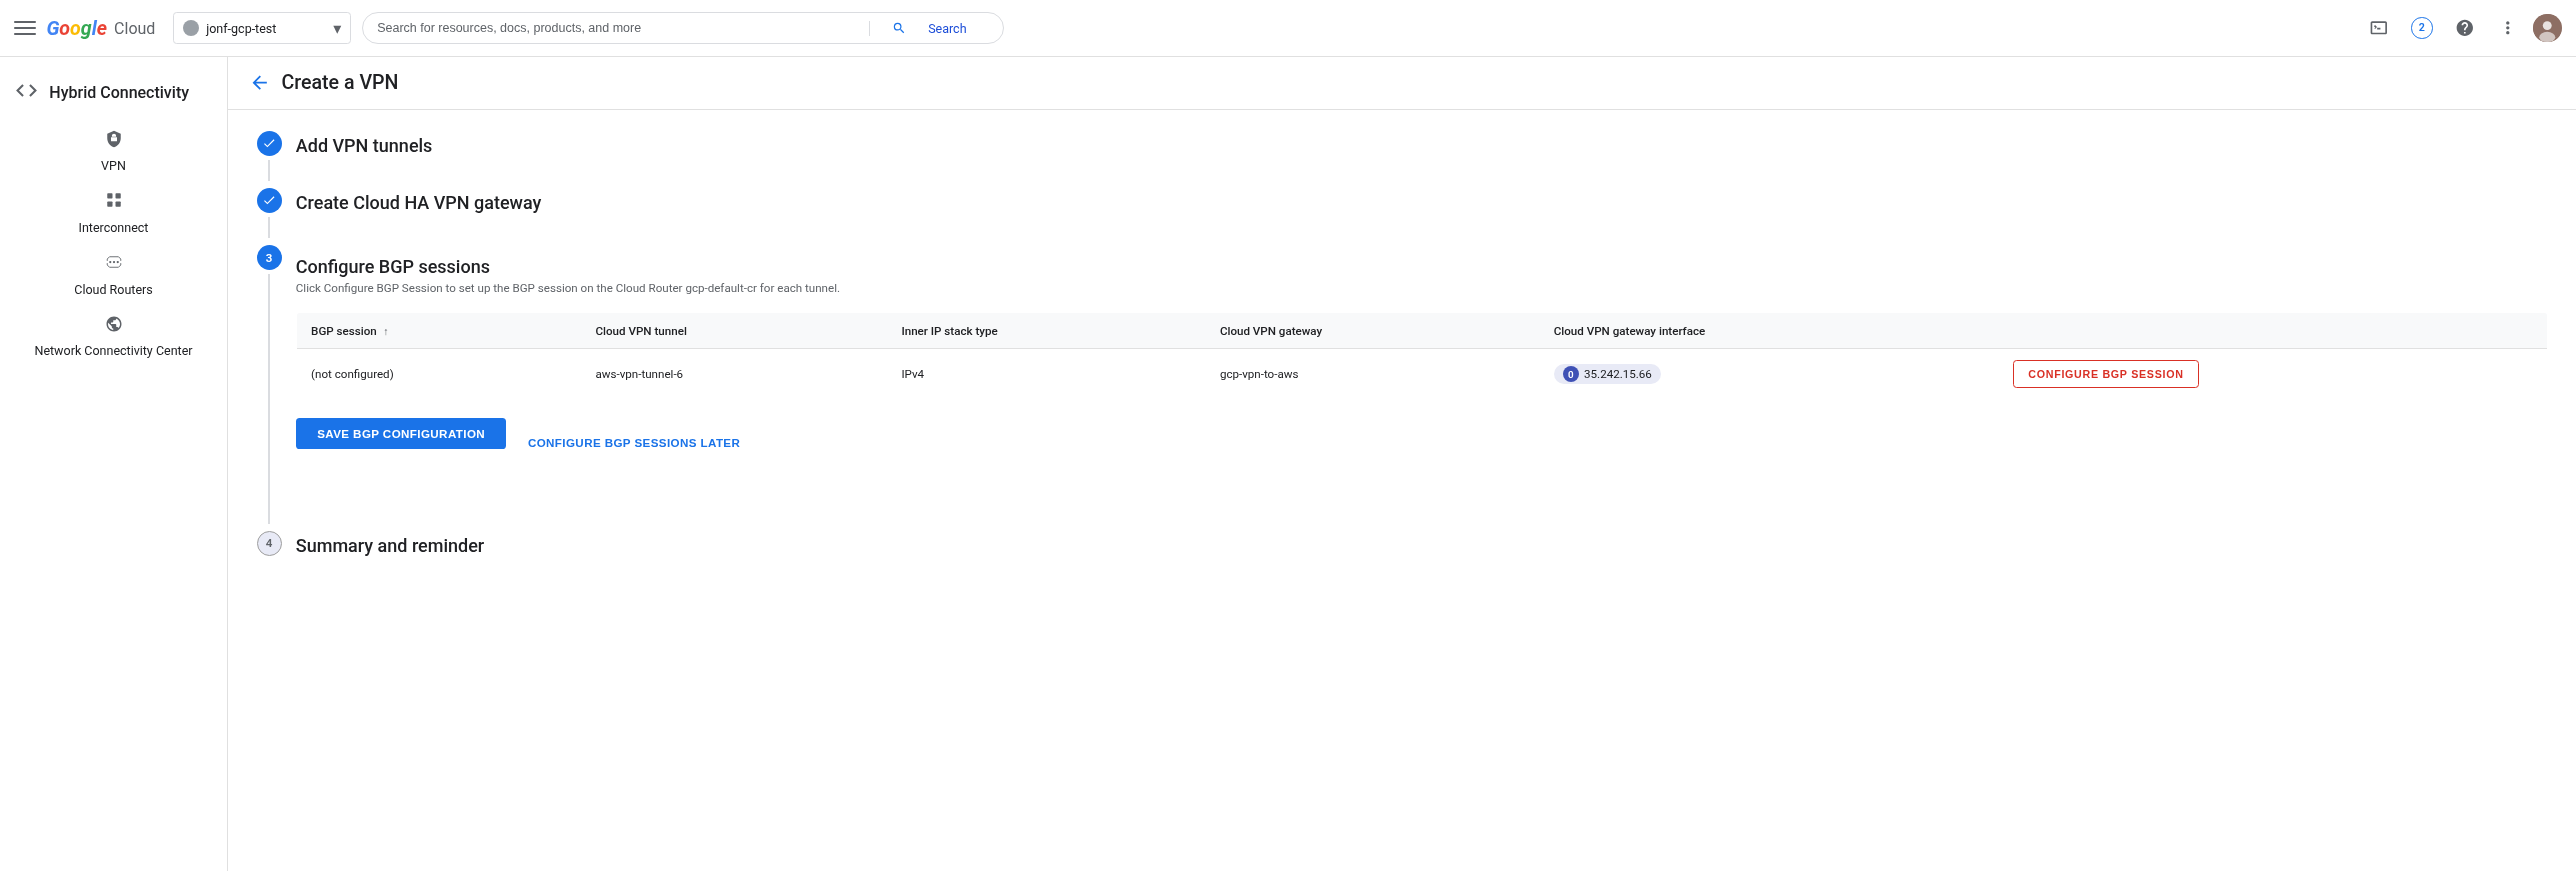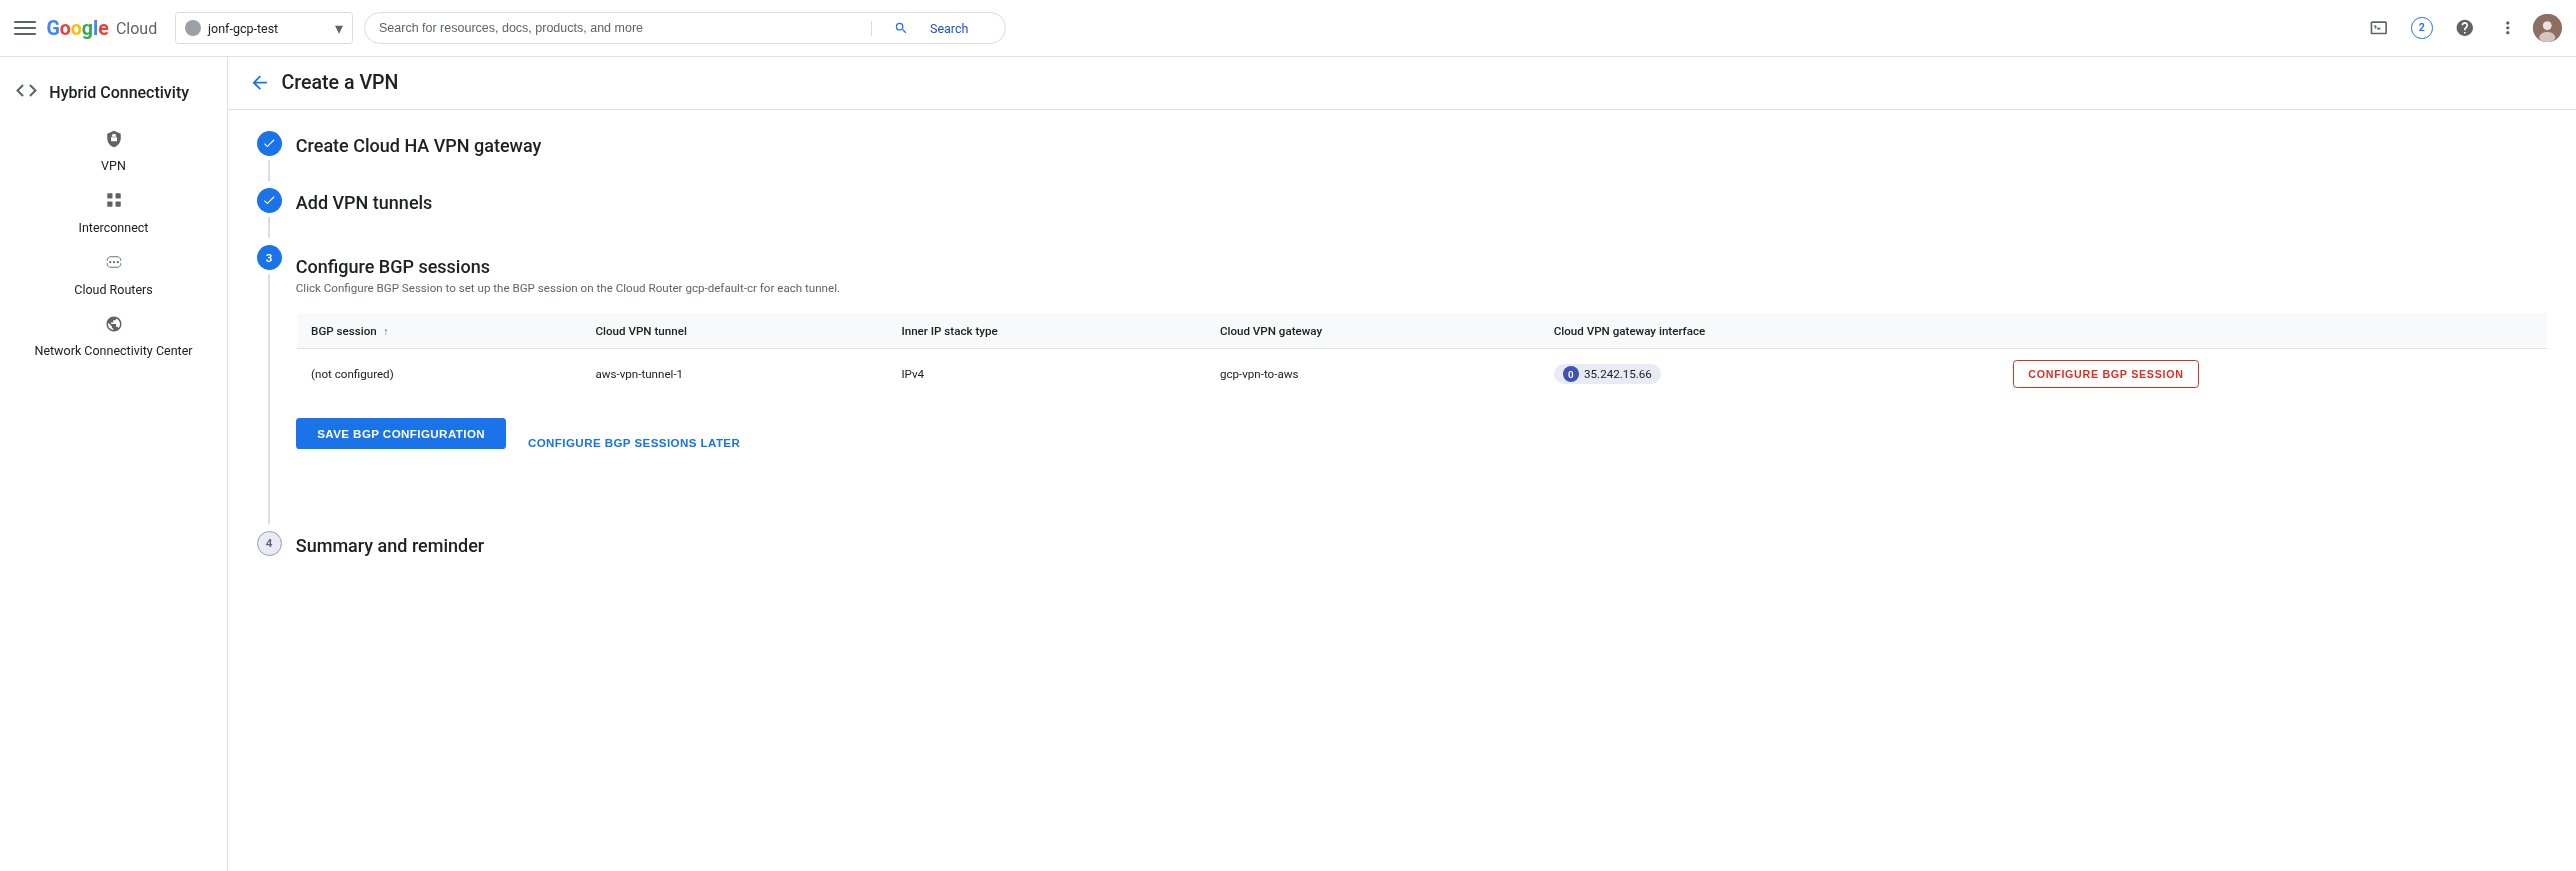--- a/index.html
+++ b/index.html
@@ -11,21 +11,21 @@
       align-items: center;
       height: 57px;
       padding: 0 14.3px;
       border-bottom: 0.9px solid #e0e0e0;
       background: #fff;
       gap: 10.7px;
     }
     .topbar-menu-icon { width: 21.4px; height: 21.4px; cursor: pointer; display: flex; flex-direction: column; justify-content: center; gap: 4.5px; }
     .topbar-menu-icon span { display: block; height: 1.8px; background: #5f6368; border-radius: 0.9px; }
     .topbar-logo { display: flex; align-items: center; gap: 5.3px; text-decoration: none; margin-right: 7.1px; }
-    .logo-g { font-size: 19.6px; font-weight: 700; }
+    .logo-g { font-size: 19.6px; font-weight: 700; font-style: italic; }
     .logo-g .l-b { color: #4285f4; }
     .logo-g .l-r { color: #ea4335; }
     .logo-g .l-y { color: #fbbc04; }
     .logo-g .l-g { color: #34a853; }
     .logo-cloud { font-size: 16px; font-weight: 400; color: #5f6368; margin-left: 1.8px; }
     .project-selector {
       display: flex; align-items: center; border: 0.9px solid #dadce0; border-radius: 3.6px;
       padding: 5.3px 9px; gap: 7.1px; cursor: pointer; min-width: 178px;
     }
     .project-selector .proj-icon { width: 16px; height: 16px; background: #9aa0a6; border-radius: 50%; }
@@ -246,35 +246,35 @@
       <div class="step">
         <div class="step-indicator">
           <div class="step-circle-done">
             <svg viewBox="0 0 24 24" fill="white">
                 <path d="M9 16.2L4.8 12l-1.4 1.4L9 19 21 7l-1.4-1.4L9 16.2z"></path>
               </svg>
           </div>
           <div class="step-line"></div>
         </div>
         <div class="step-content">
-          <div class="step-title">Create Cloud HA VPN gateway</div>
+          <div class="step-title">Add VPN tunnels</div>
         </div>
       </div>
 
       <div class="step">
         <div class="step-indicator">
           <div class="step-circle-done">
             <svg viewBox="0 0 24 24" fill="white">
                 <path d="M9 16.2L4.8 12l-1.4 1.4L9 19 21 7l-1.4-1.4L9 16.2z"></path>
               </svg>
           </div>
           <div class="step-line"></div>
         </div>
         <div class="step-content">
-          <div class="step-title">Add VPN tunnels</div>
+          <div class="step-title">Create Cloud HA VPN gateway</div>
         </div>
       </div>
 
       <div class="step">
         <div class="step-indicator">
           <div class="step-circle-num">3</div>
           <div class="step-line" style="height: 250px;"></div>
         </div>
         <div class="step-content step3-content">
           <div class="step-title">Configure BGP sessions</div>
@@ -290,21 +290,21 @@
                 <th>Cloud VPN tunnel</th>
                 <th>Inner IP stack type</th>
                 <th>Cloud VPN gateway</th>
                 <th>Cloud VPN gateway interface</th>
                 <th></th>
               </tr>
             </thead>
             <tbody>
               <tr>
                 <td>(not configured)</td>
-                <td>aws-vpn-tunnel-1</td>
+                <td>aws-vpn-tunnel-6</td>
                 <td>IPv4</td>
                 <td>gcp-vpn-to-aws</td>
                 <td>
                   <div class="interface-badge">
                     <div class="interface-num">0</div>
                     <span>35.242.15.66</span>
                   </div>
                 </td>
                 <td>
                   <button class="configure-bgp-btn">CONFIGURE BGP SESSION</button>

